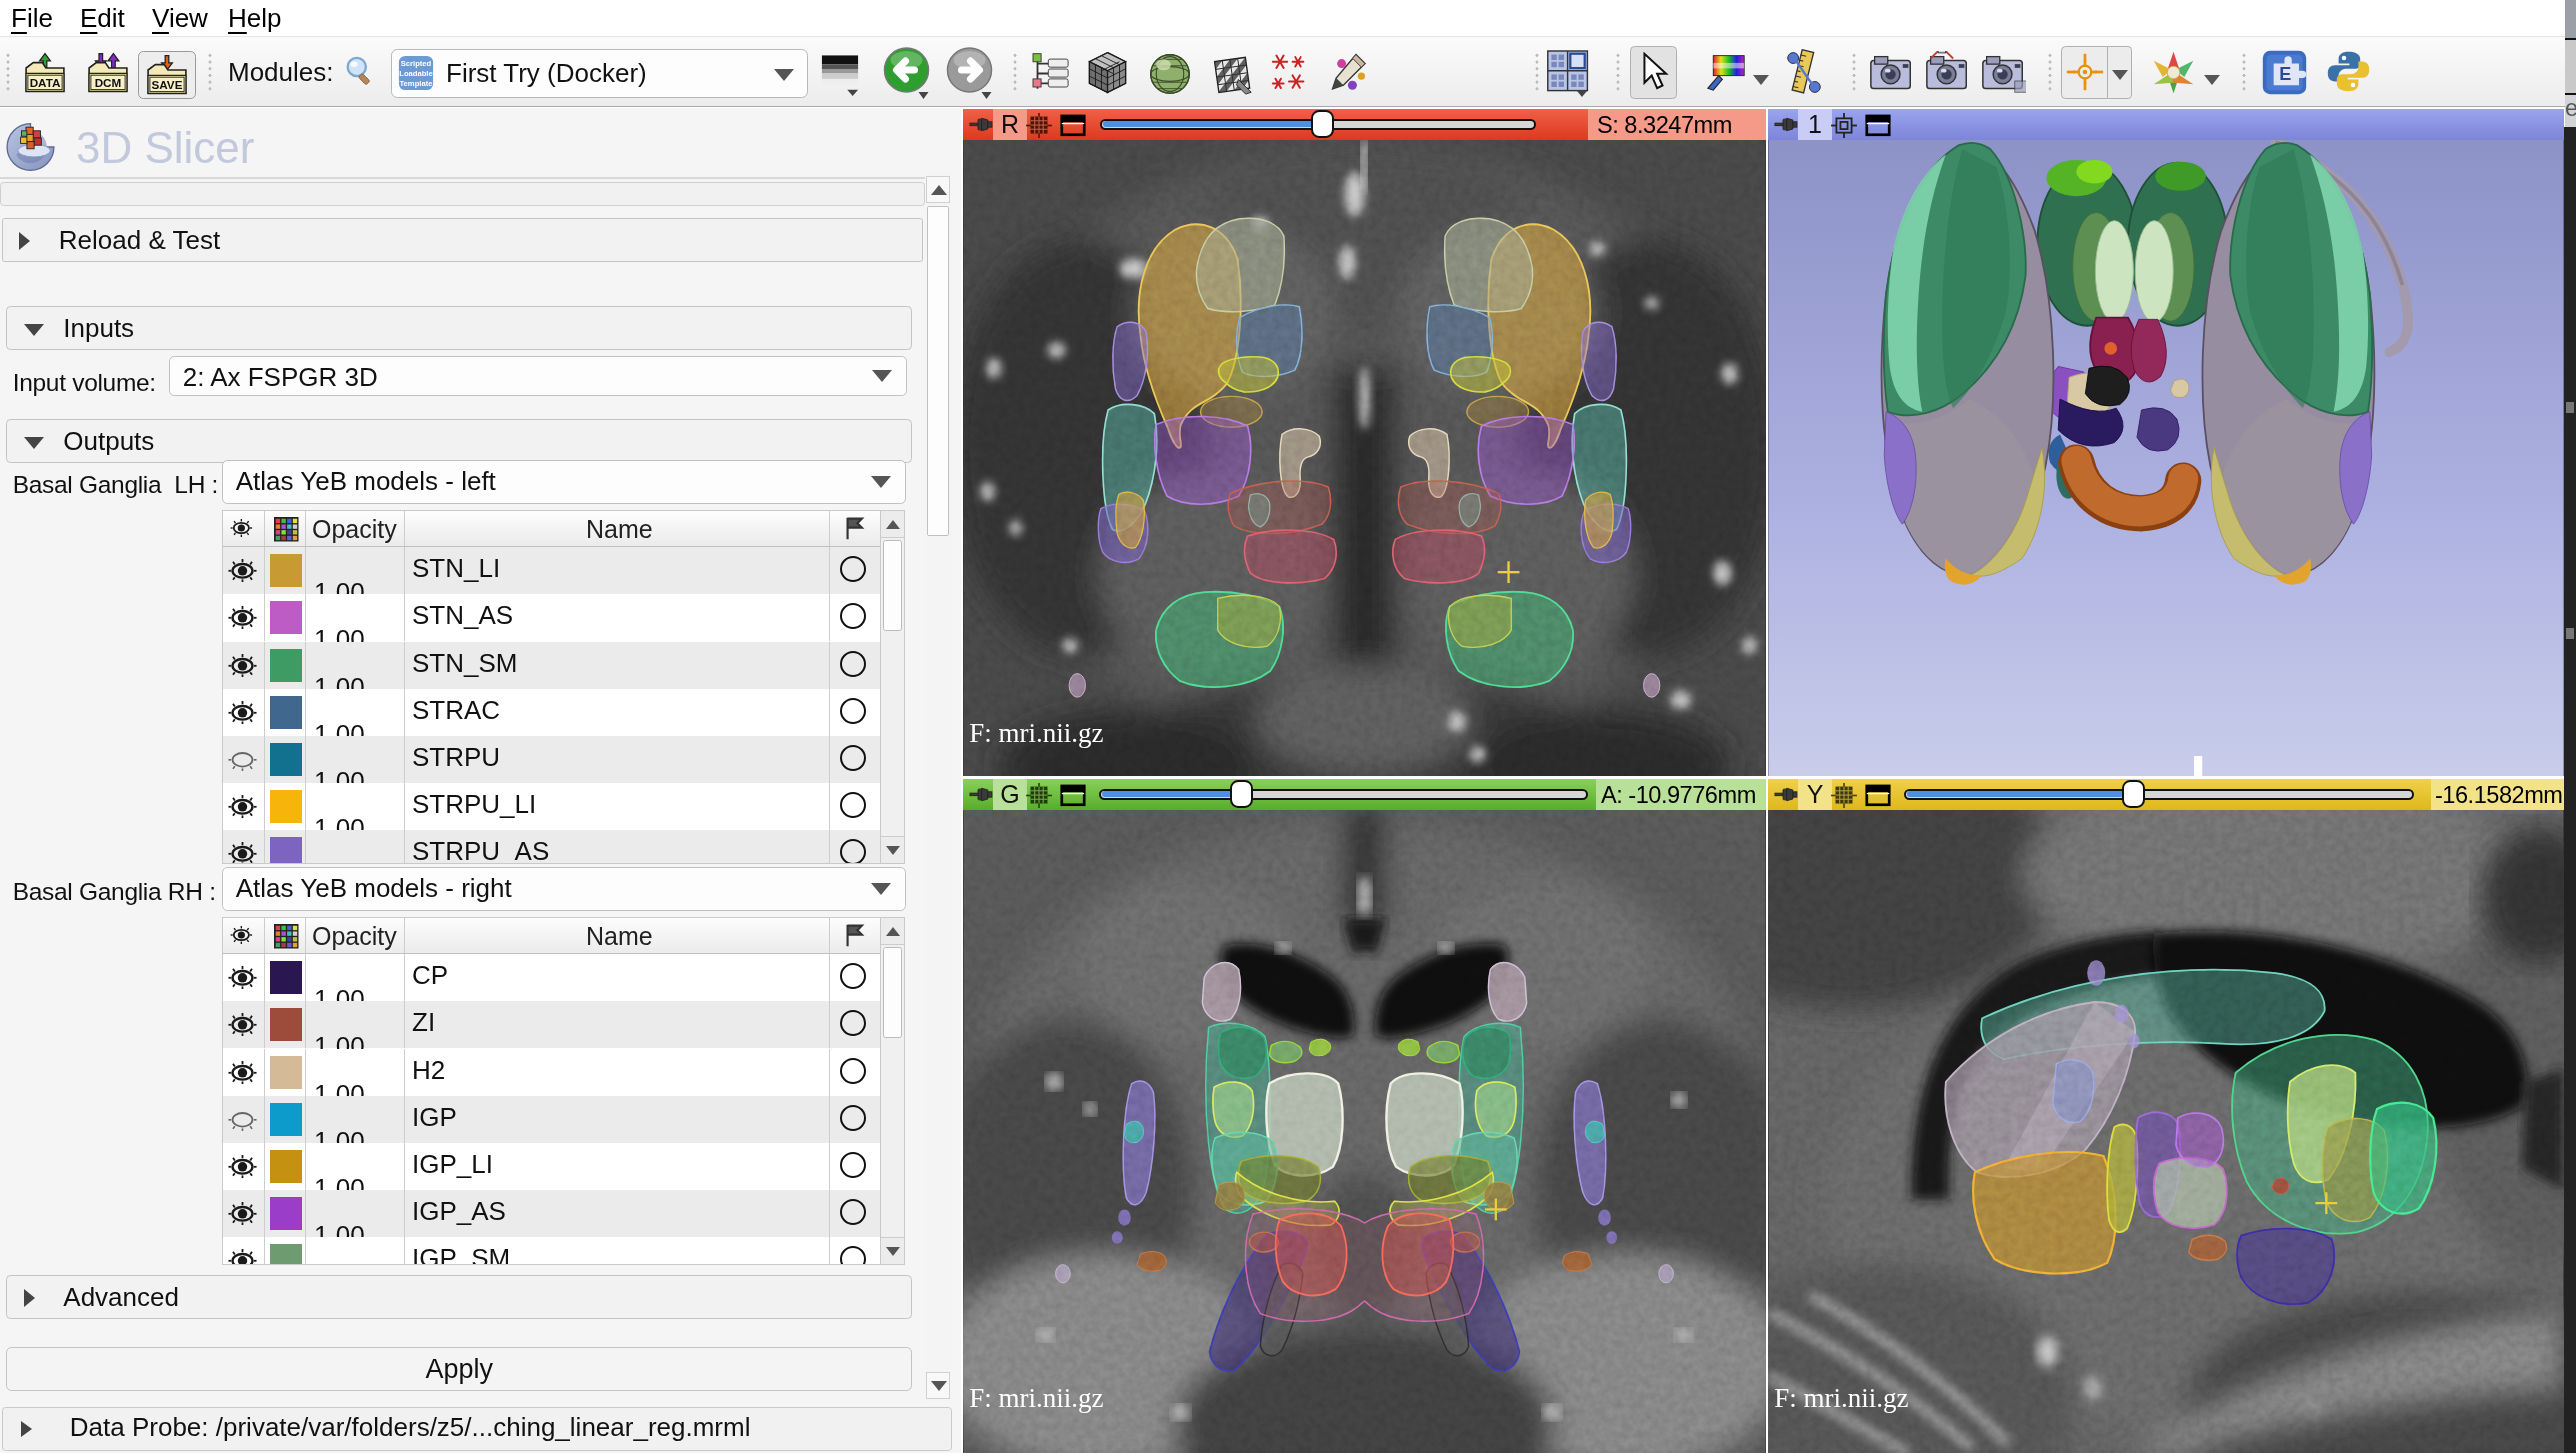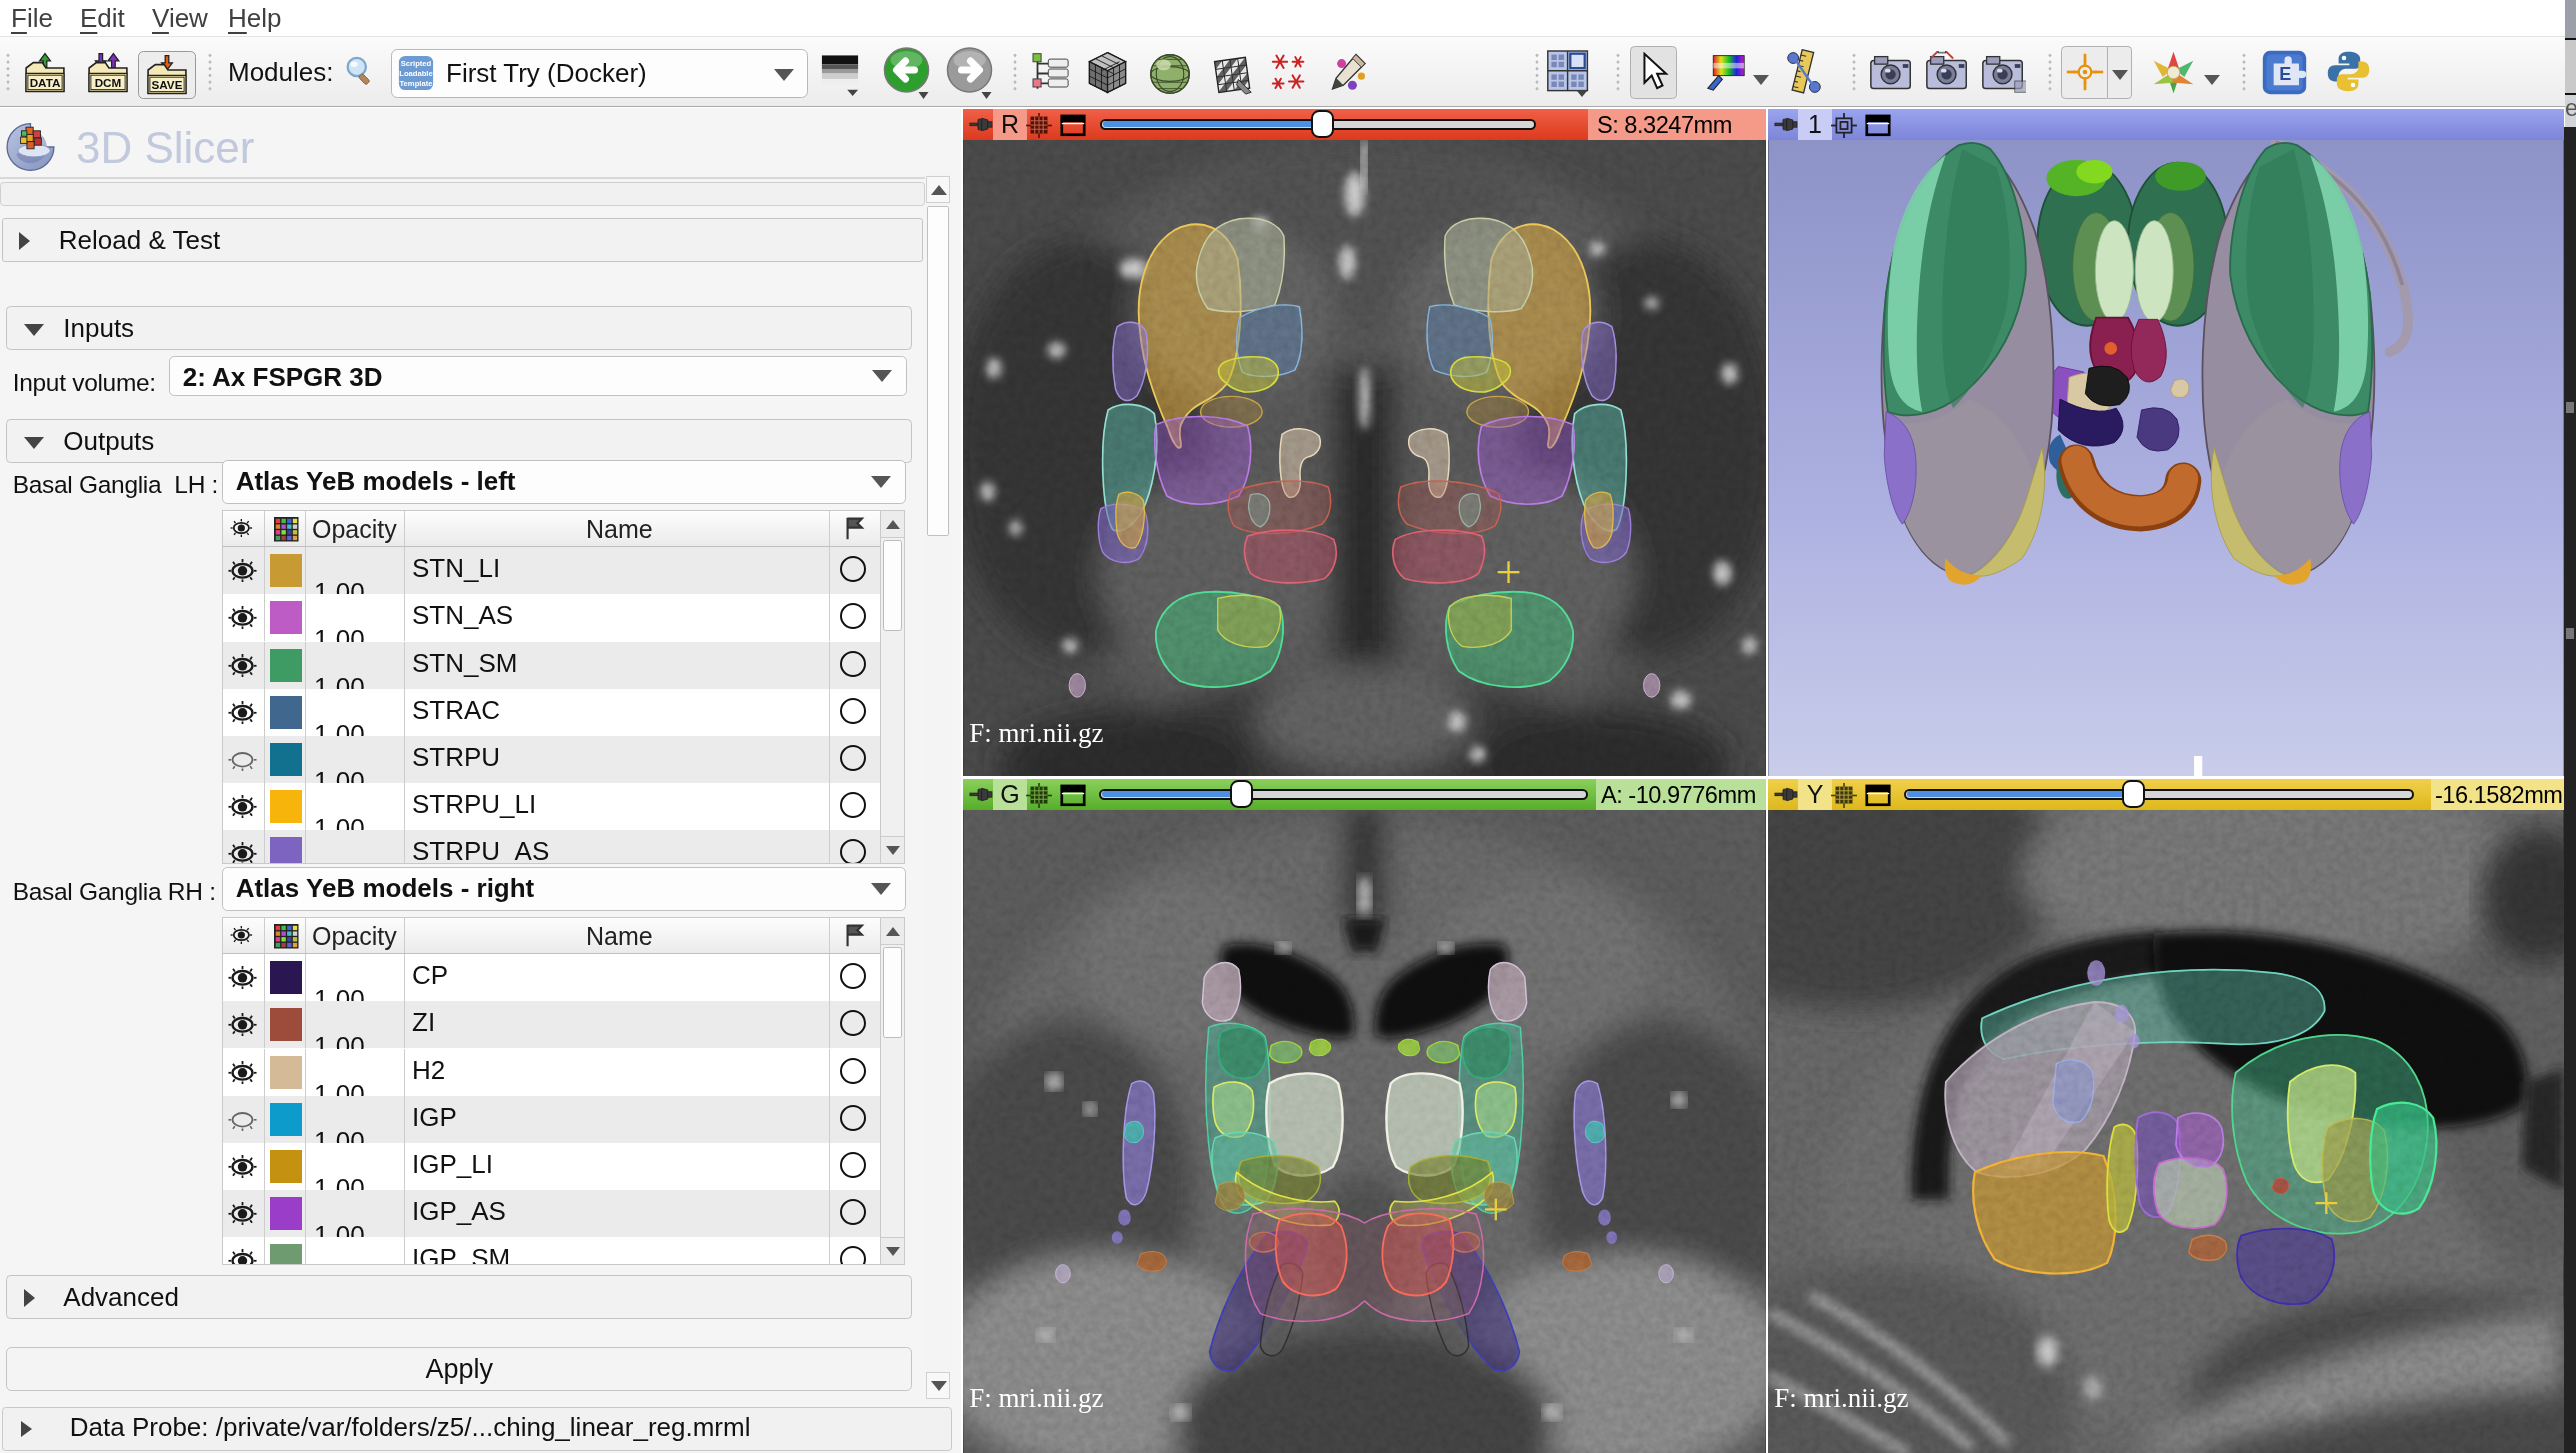--- a/index.html
+++ b/index.html
@@ -1,29 +1,29 @@
 <!DOCTYPE html>
 <html style="font-size:14.5px"><head><meta charset="utf-8"><style>
 * { margin:0; padding:0; box-sizing:border-box; }
 html,body { width:2576px; height:1454px; overflow:hidden; background:#fff;
   font-family:"Liberation Sans", sans-serif; }
 .abs { position:absolute; }
-#menubar { position:absolute; left:0; top:0; width:2576px; height:36px; background:#fff; font-size:26px; color:#404040; }
+#menubar { position:absolute; left:0; top:0; width:2576px; height:36px; background:#fff; font-size:26px; color:#000000; }
 #menubar span { position:absolute; top:2.7px; }
 #menubar u { text-underline-offset:4.5px; text-decoration-thickness:1.8px; }
 #toolbar { position:absolute; left:0; top:36px; width:2576px; height:71px;
   background:linear-gradient(#fbfbfb,#ececec); border-top:0.9px solid #e4e4e4; border-bottom:0.9px solid #a8a8a8; }
 .tsep { position:absolute; top:15.4px; width:6.3px; height:40px;
   background-image:radial-gradient(circle,#bbb 1.5px,transparent 1.7px); background-size:6.3px 6.7px; }
 #leftpanel { position:absolute; left:0; top:108px; width:961px; height:1346px; background:#f5f5f5; }
 .cbox { position:absolute; left:6.3px; width:906px; height:44px; background:#f2f2f2;
   border:1.4px solid #c3c3c3; border-radius:4.5px; font-size:26px; color:#111; }
 .cbox .tri { position:absolute; left:16.3px; top:12.7px; }
 .cbox .lbl { position:absolute; left:56px; top:6.3px; }
-.combo { position:absolute; background:#fdfdfd; border:1.4px solid #c0c0c0; border-radius:5.4px; font-size:26px; color:#111;font-weight:bold; }
+.combo { position:absolute; background:#fdfdfd; border:1.4px solid #c0c0c0; border-radius:5.4px; font-size:26px; color:#111; }
 .combo .txt { position:absolute; left:12.7px; top:4.5px; white-space:nowrap; }
 .combo .arr { position:absolute; right:14.5px; top:15.4px; width:0; height:0;
   border-left:10px solid transparent; border-right:10px solid transparent; border-top:12.7px solid #555; }
 .flabel { position:absolute; font-size:24.5px; letter-spacing:-0.3px; color:#111; white-space:nowrap; }
 .mtable { position:absolute; background:#fff; border:0.9px solid #c9c9c9; overflow:hidden; }
 .mtable .hdr { position:absolute; left:0; top:0; right:23.6px; height:36px; background:linear-gradient(#fdfdfd,#ebebeb); border-bottom:0.9px solid #c0c0c0; }
 .trow { position:absolute; left:0; right:23.6px; height:47px; font-size:27px; color:#111; background:#fff; }
 .trow.alt { background:#ebebeb; }
 .cell-color { position:absolute; left:47px; top:7.3px; width:32px; height:33px; }
 .cell-op { position:absolute; left:91px; top:6.3px; font-size:26px;margin-top:24px; }

